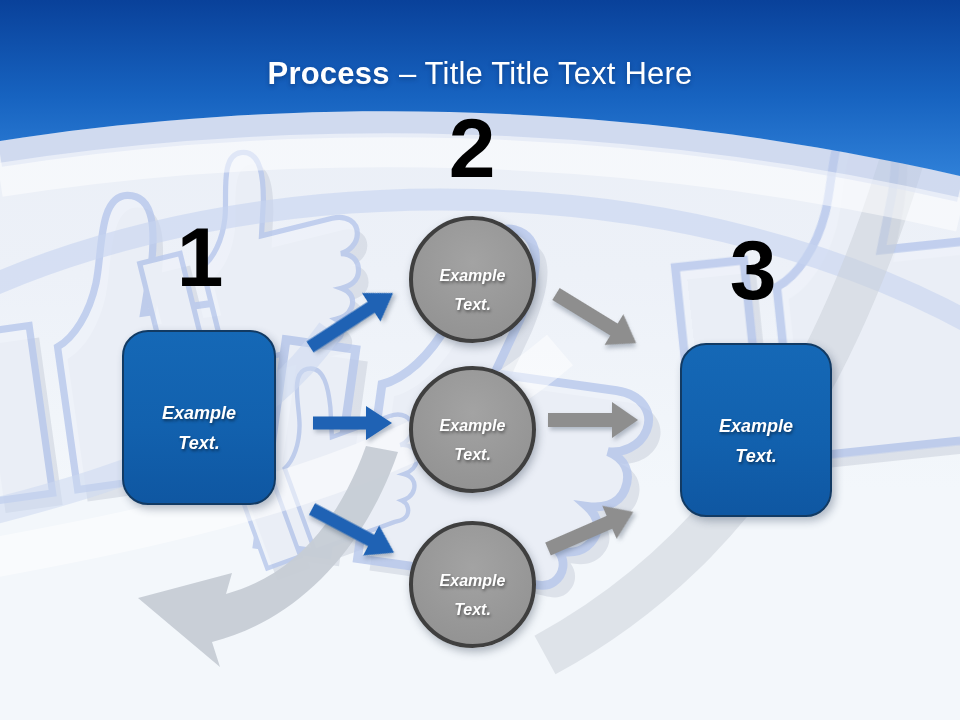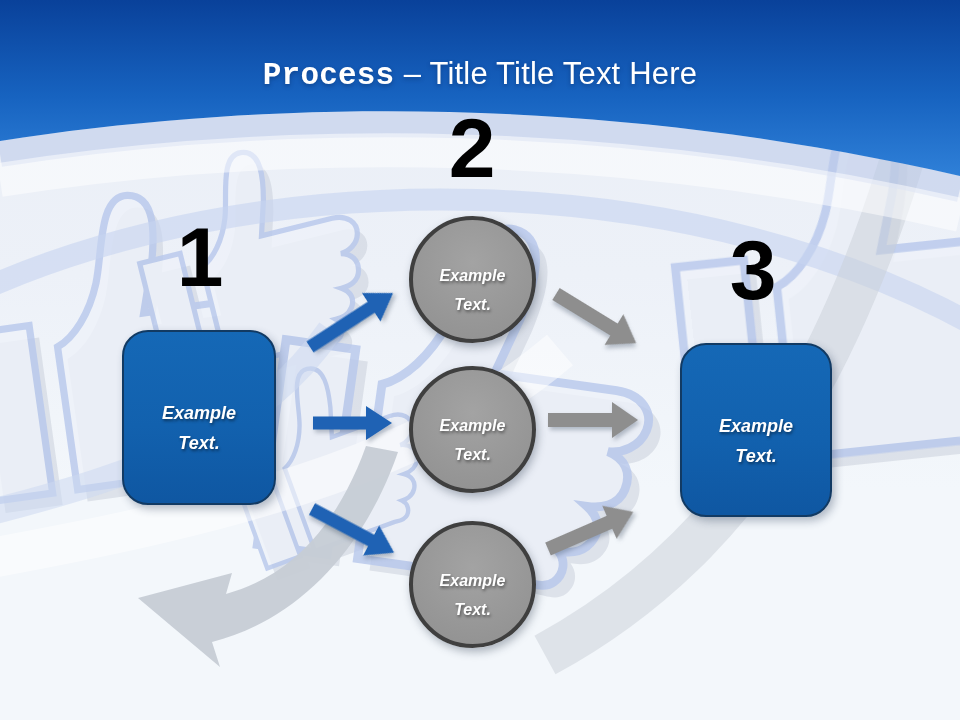--- a/index.html
+++ b/index.html
@@ -9,21 +9,21 @@
     background:linear-gradient(180deg,#e9eef6 0%,#edf1f8 38%,#f3f7fb 68%,#f3f7fb 100%);
   }
   svg.layer{position:absolute;left:0;top:0;pointer-events:none;}
 
   
   .title{
     position:absolute;top:56px;left:0;width:100%;text-align:center;
     color:#ffffff;font-size:31px;letter-spacing:.2px;
     text-shadow:0 2px 4px rgba(8,40,90,.45);
   }
-  .t-bold{font-weight:bold;margin-right:.30em;font-family:Liberation Mono, monospace;}
+  .t-bold{font-weight:bold;margin-right:.30em;}
   .t-rest{font-weight:400;}
 
   
   .num{
     position:absolute;width:90px;text-align:center;color:#000;
     font-weight:bold;font-size:84px;line-height:1;
   }
   .num1{left:155px;top:215px;}
   .num2{left:427px;top:106px;}
   .num3{left:708px;top:228px;}

